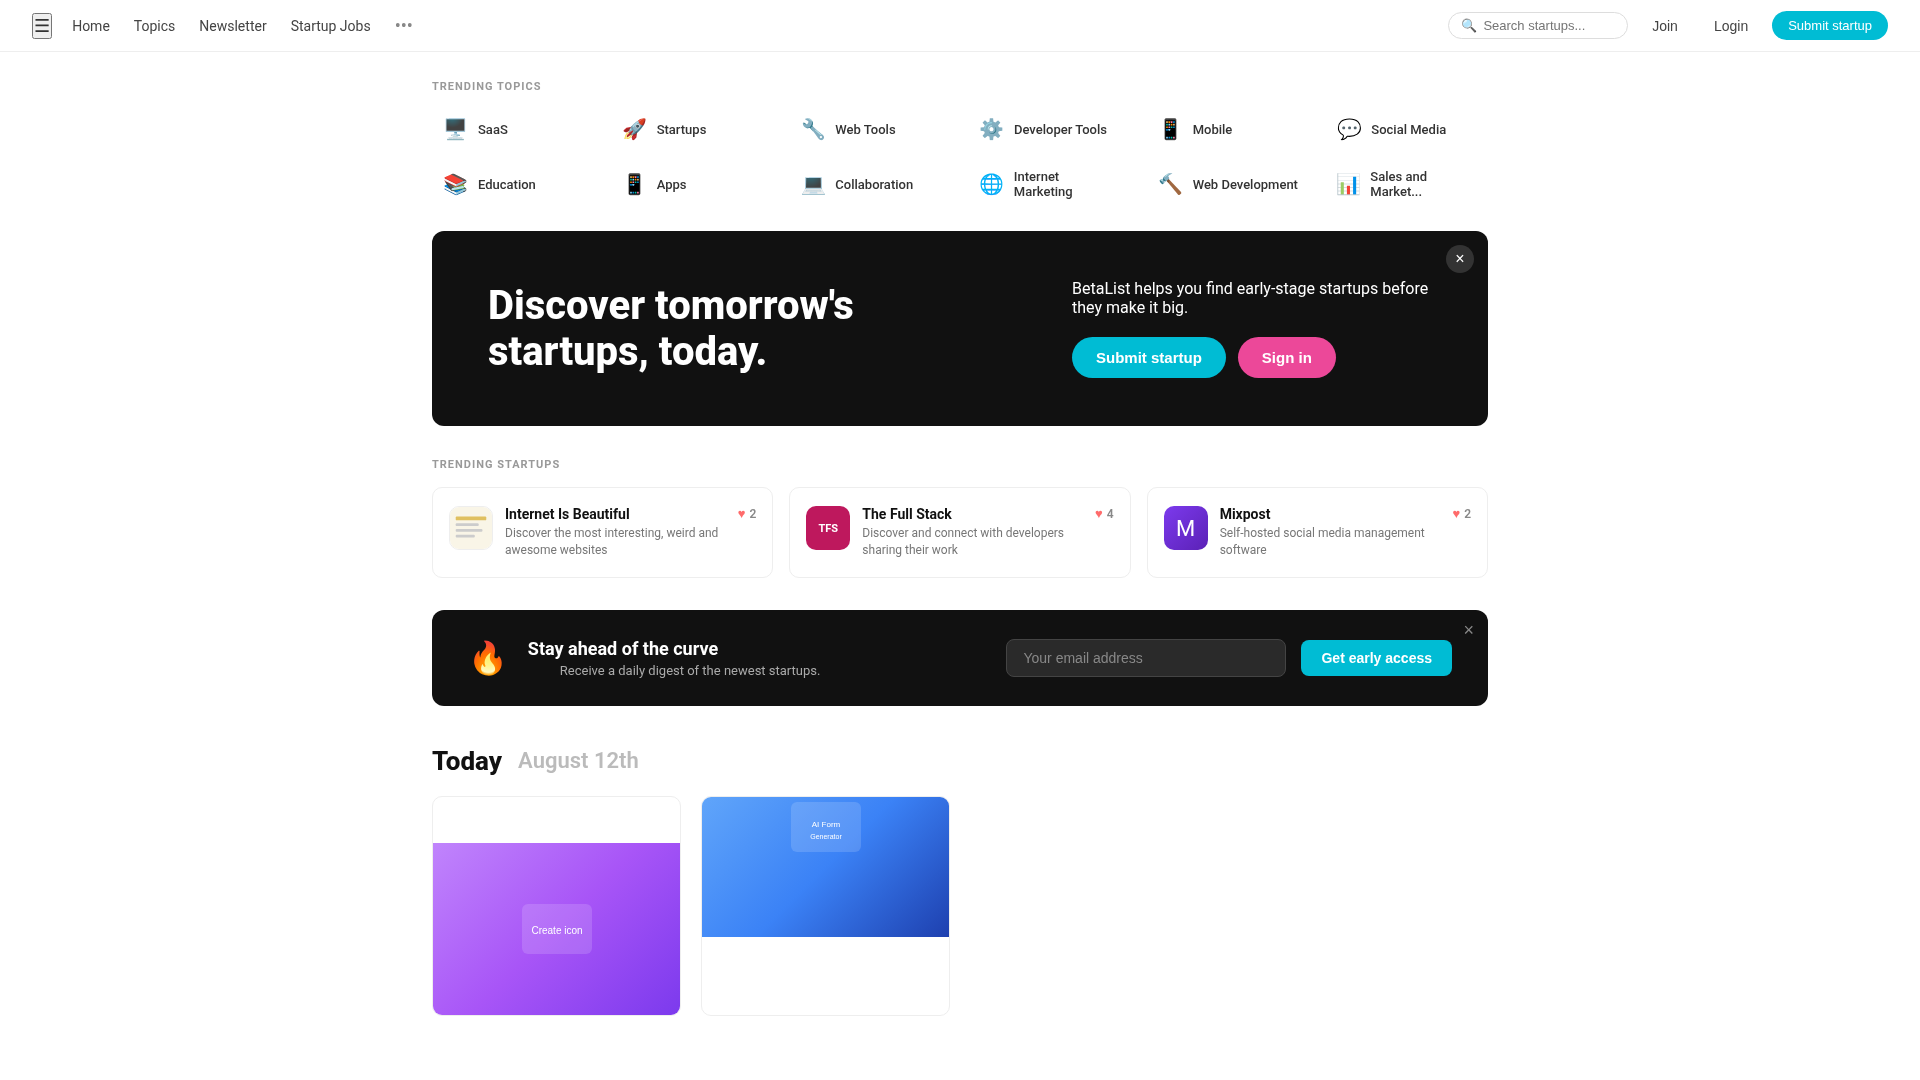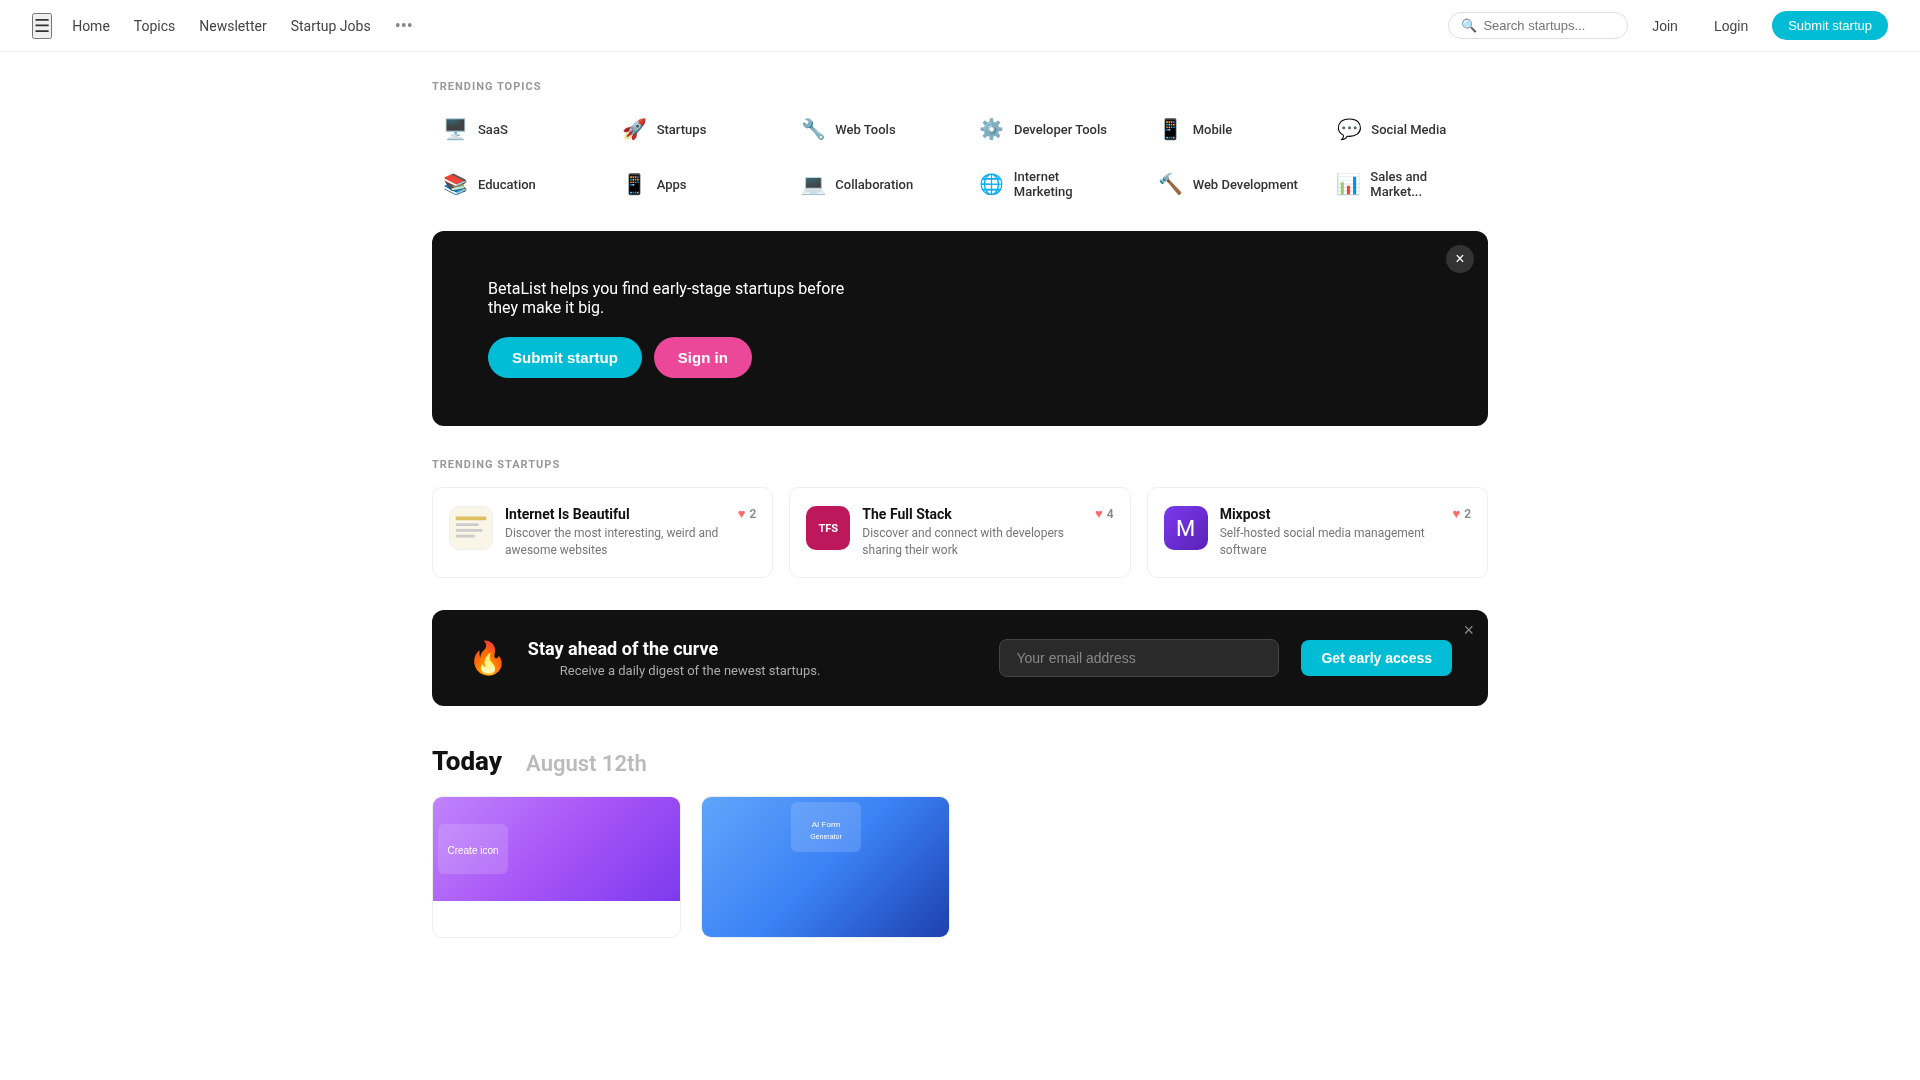--- a/index.html
+++ b/index.html
@@ -80,42 +80,42 @@
     .heart-icon { color: #ff6b6b; font-size: 13px; }
 
     
     .newsletter-banner {
       background: #111; color: #fff; border-radius: 12px; padding: 28px 36px;
       display: flex; align-items: center; gap: 20px; margin-bottom: 40px; position: relative;
     }
     .newsletter-icon { font-size: 32px; }
     .newsletter-text h3 { font-size: 18px; font-weight: 700; margin-bottom: 4px; }
     .newsletter-text p { font-size: 13px; color: #aaa; margin-left: 32px; }
-    .newsletter-form { display: flex; gap: 22px; margin-left: auto; align-items: center; }
+    .newsletter-form { display: flex; gap: 15px; margin-left: auto; align-items: center; }
     .email-input {
       background: #2a2a2a; border: 1px solid #444; color: #fff; border-radius: 8px;
       padding: 10px 16px; font-size: 14px; width: 280px; outline: none;
     }
     .email-input::placeholder { color: #888; }
     .btn-early-access { background: #00bcd4; color: #fff; border: none; border-radius: 8px; padding: 10px 20px; font-size: 14px; font-weight: 600; cursor: pointer; white-space: nowrap; }
     .newsletter-close { position: absolute; top: 10px; right: 14px; background: none; border: none; color: #888; font-size: 18px; cursor: pointer; }
 
     
-    .today-header { display: flex; align-items: flex-end; gap: 24px; margin-bottom: 20px; }
+    .today-header { display: flex; align-items: center; gap: 16px; margin-bottom: 20px; }
     .today-title { font-size: 26px; font-weight: 800; color: #111; }
     .today-date { font-size: 22px; font-weight: 600; color: #bbb; }
 
     .products-grid { display: grid; grid-template-columns: repeat(4, 1fr); gap: 20px; }
     .product-card { border-radius: 10px; overflow: hidden; cursor: pointer; border: 1px solid #eee; }
 
     
     .thumb-placeholder-1 {
-      width: 100%; height: 104px;
+      width: 100%; height: 172px;
       background: linear-gradient(135deg, #c084fc 0%, #a855f7 50%, #7c3aed 100%);
-      display: flex; align-items: center; justify-content: flex-start; color: rgba(255,255,255,0.6); font-size: 12px;
+      display: flex; align-items: center; justify-content: center; color: rgba(255,255,255,0.6); font-size: 12px; margin-top: 46px;
     }
     .thumb-placeholder-2 {
       width: 100%; height: 140px;
       background: linear-gradient(135deg, #60a5fa 0%, #3b82f6 50%, #1e40af 100%);
       display: flex; justify-content: center; color: rgba(255,255,255,0.6); font-size: 12px;
     }
   </style>
 </head>
 <body>
 
@@ -189,20 +189,23 @@
       <span class="topic-icon">🔨</span>
       <span class="topic-label">Web Development</span>
     </a>
     <a class="topic-item" href="#">
       <span class="topic-icon">📊</span>
       <span class="topic-label">Sales and Market...</span>
     </a>
   </div>
 
   <div class="hero-banner">
+    <div class="hero-left">
+      <h1>Discover tomorrow's startups, today.</h1>
+    </div>
     <div class="hero-right">
       <p>BetaList helps you find early-stage startups before they make it big.</p>
       <div class="hero-buttons">
         <button class="btn-hero-submit">Submit startup</button>
         <button class="btn-hero-signin">Sign in</button>
       </div>
     </div>
     <button class="close-btn">×</button>
   </div>
 

